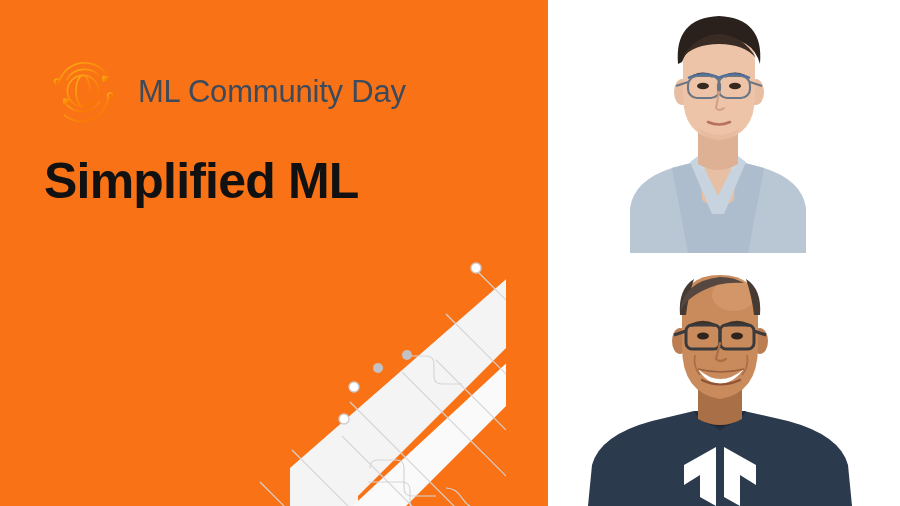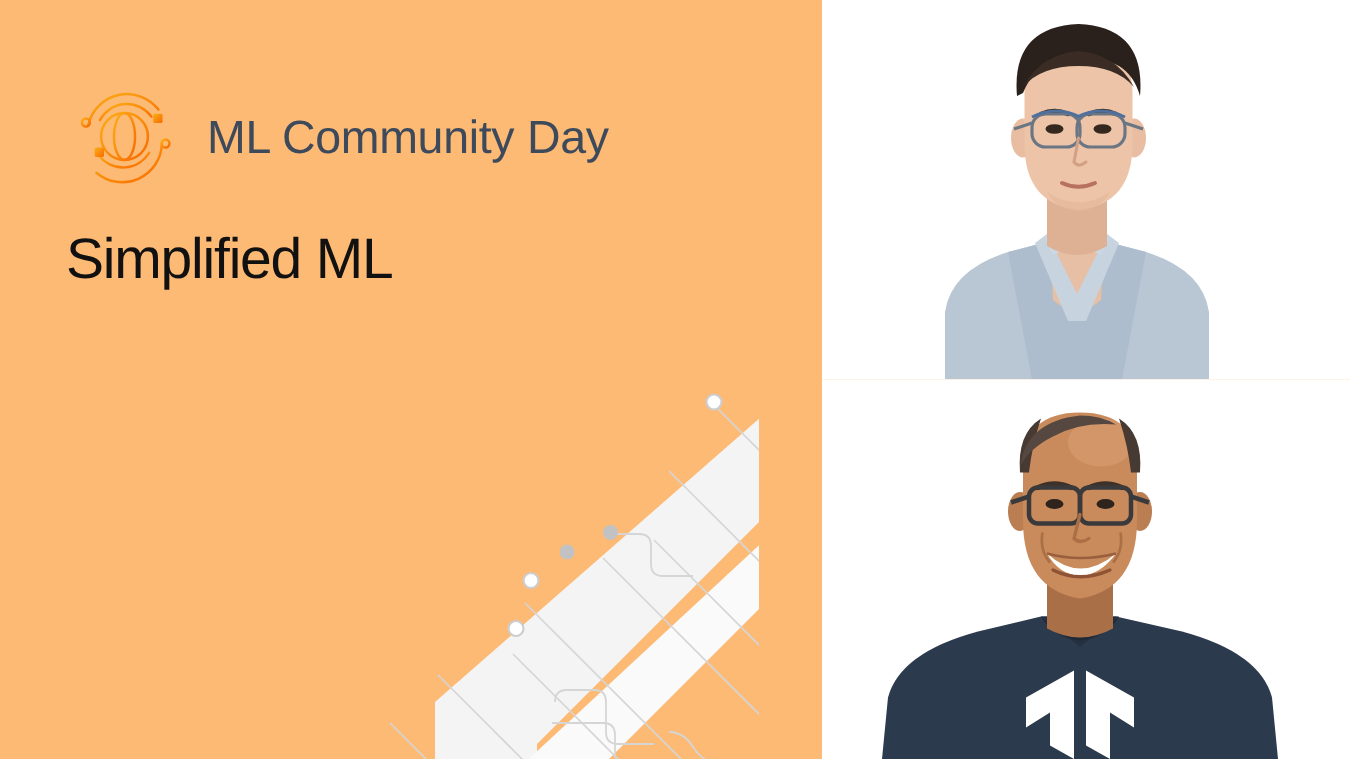--- a/index.html
+++ b/index.html
@@ -8,21 +8,21 @@
     background: #ffffff;
   }
   body {
     font-family: "Liberation Sans", sans-serif;
     -webkit-font-smoothing: antialiased;
   }
   #slide {
     position: relative;
     width: 900px;
     height: 506px;
-    background: #fdba74;
+    background: #f97316;
     overflow: hidden;
   }
 
   
   .brand {
     position: absolute;
     left: 44px;
     top: 52px;
     display: flex;
     align-items: center;
@@ -42,23 +42,23 @@
     white-space: nowrap;
     line-height: 1;
   }
 
   
   .headline {
     position: absolute;
     left: 44px;
     top: 148px;
     width: 470px;
-    font-size: 38px;
+    font-size: 50px;
     line-height: 1.32;
-    font-weight: 400;
+    font-weight: 700;
     letter-spacing: -0.8px;
     color: #111111;
   }
   .headline .line { display: block; }
 
   
   .circuit {
     position: absolute;
     left: 250px;
     top: 250px;

